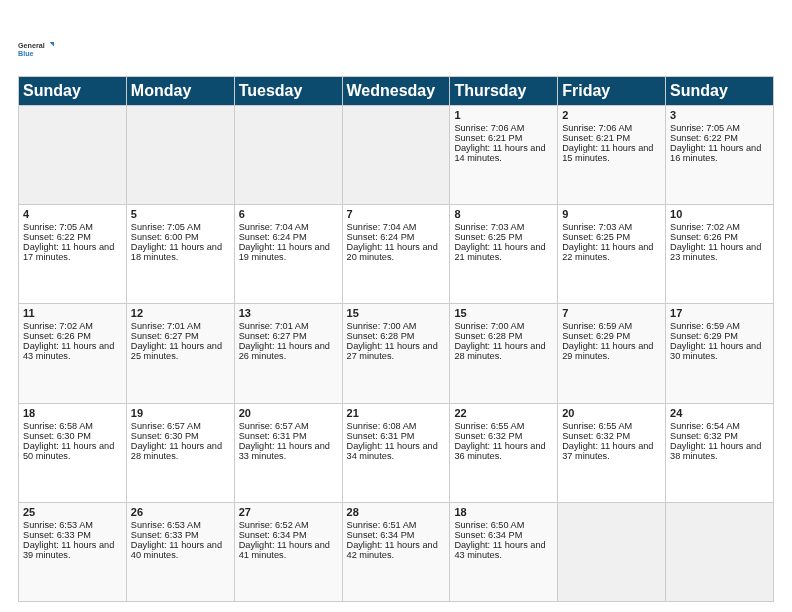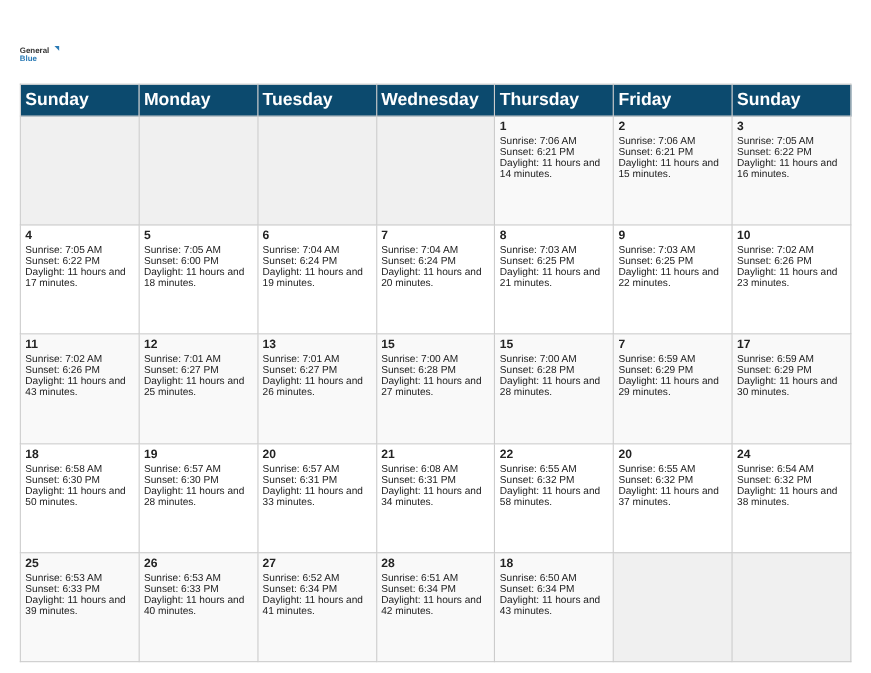--- a/index.html
+++ b/index.html
@@ -243,21 +243,21 @@
           <td>
             <span class="day-num">21</span>
             <div>Sunrise: 6:08 AM</div>
             <div>Sunset: 6:31 PM</div>
             <div>Daylight: 11 hours and 34 minutes.</div>
           </td>
           <td>
             <span class="day-num">22</span>
             <div>Sunrise: 6:55 AM</div>
             <div>Sunset: 6:32 PM</div>
-            <div>Daylight: 11 hours and 58 minutes.</div>
+            <div>Daylight: 11 hours and 36 minutes.</div>
           </td>
           <td>
             <span class="day-num">20</span>
             <div>Sunrise: 6:55 AM</div>
             <div>Sunset: 6:32 PM</div>
             <div>Daylight: 11 hours and 37 minutes.</div>
           </td>
           <td>
             <span class="day-num">24</span>
             <div>Sunrise: 6:54 AM</div>

